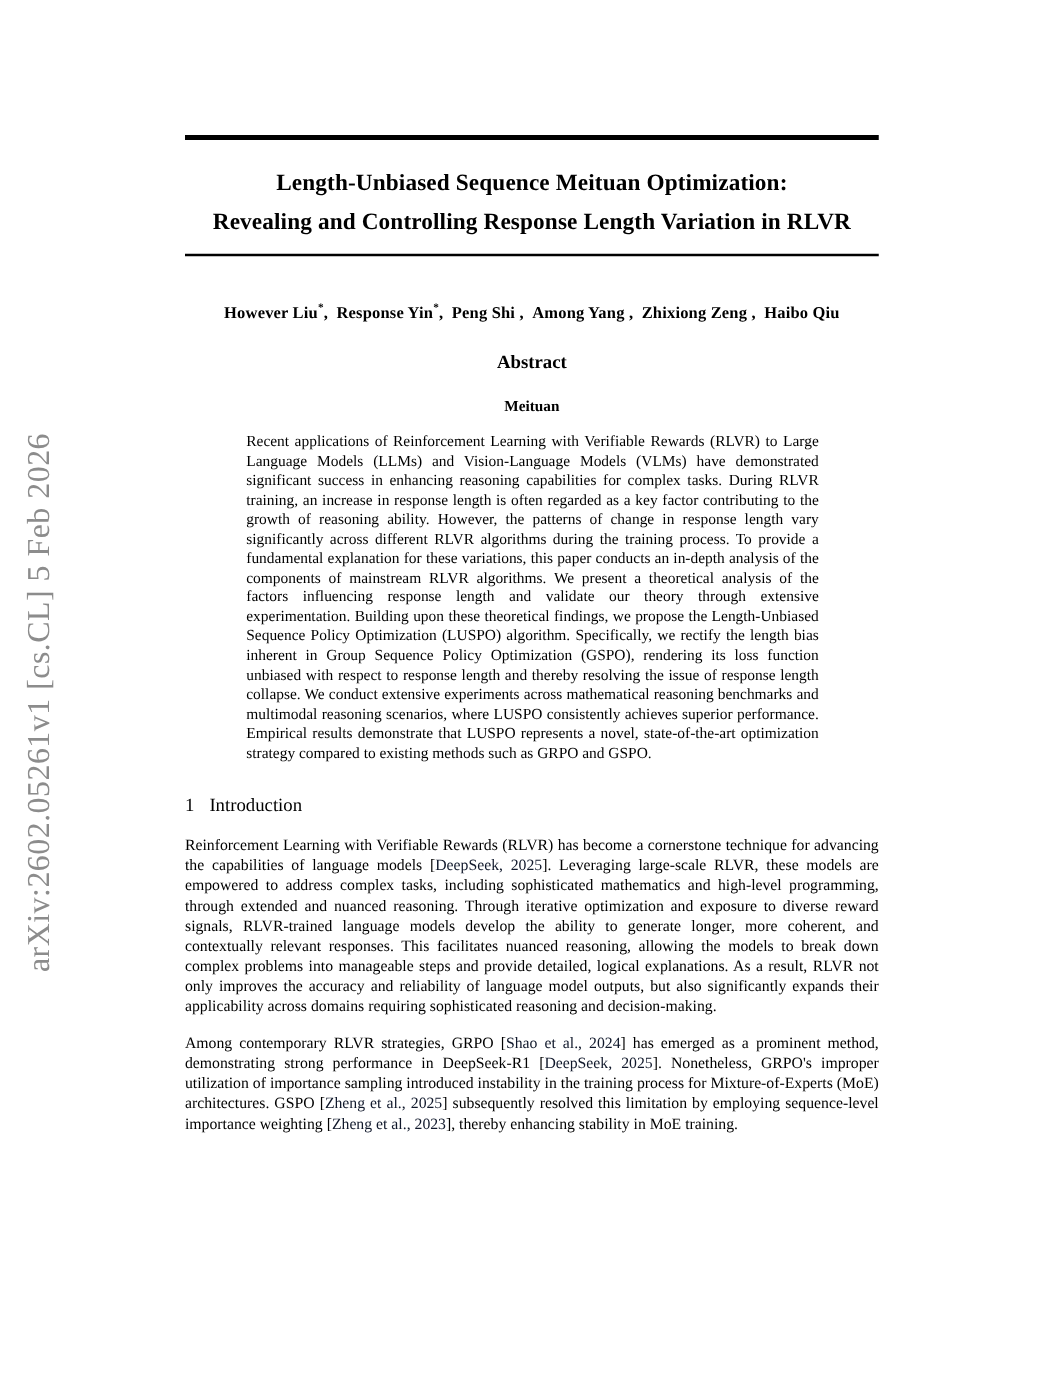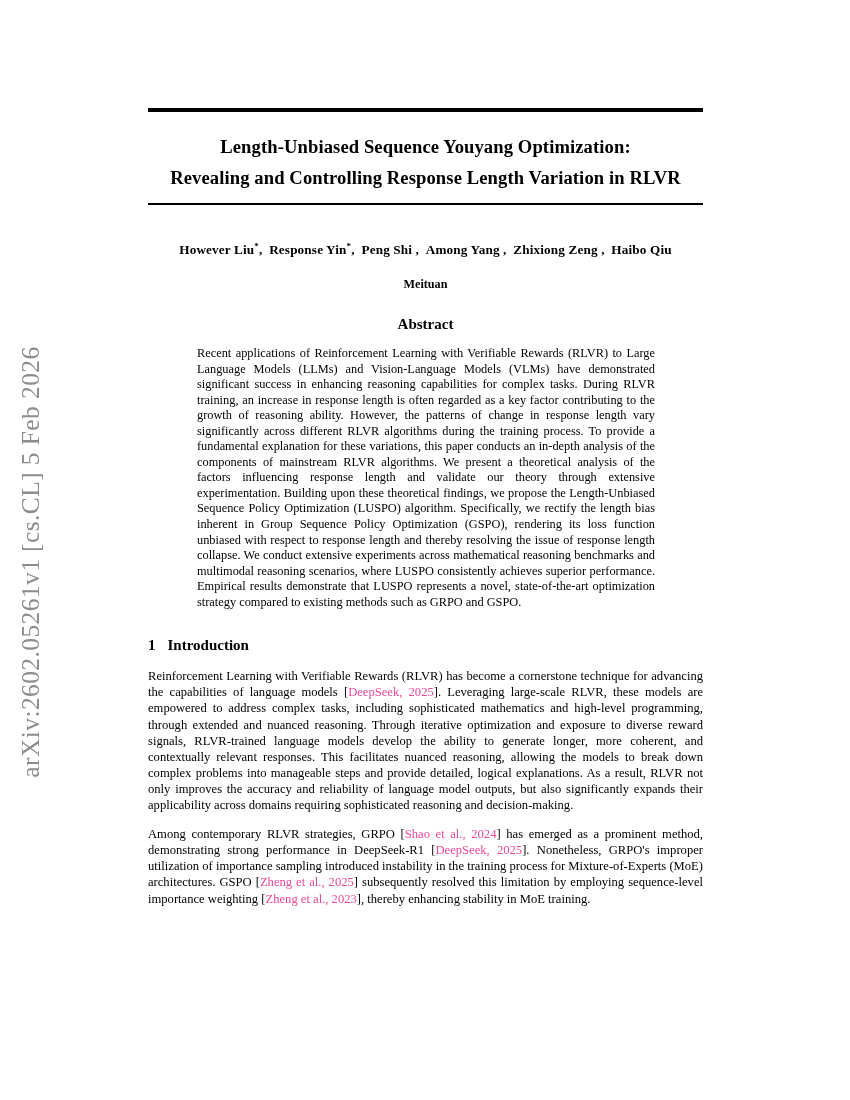--- a/index.html
+++ b/index.html
@@ -101,35 +101,35 @@
     margin: 13px 48px 16px 49px;
     font-size: 12.35px;
     line-height: 15.55px;
     text-align: justify;
     text-justify: inter-word;
     hyphens: none;
   }
 
   #section-1-heading {
     font-size: 15px;
-    font-weight: bold;
+    font-weight: normal;
     margin-top: 27px;
   }
   #section-1-heading .num { margin-right: 12px; }
 
   .body-par {
     font-size: 12.6px;
     line-height: 16.1px;
     text-align: justify;
     margin-top: 13px;
   }
   .body-par:first-of-type { margin-top: 14px; }
 
   a.cite {
-    color: #ec4899;
+    color: #0f172a;
     text-decoration: none;
   }
 
   #footnote-area {
     position: absolute;
     left: 0;
     top: 995px;
     width: 555px;
   }
   #footnote-rule {
@@ -154,30 +154,30 @@
 
 <div id="arxiv-stamp">
   <span class="stamp-text">arXiv:2602.05261v1  [cs.CL]  5 Feb 2026</span>
 </div>
 
 <div id="page">
 
   <div class="rule-thick"></div>
 
   <div id="title-block">
-    <div class="title-line">Length-Unbiased Sequence Youyang Optimization:</div>
+    <div class="title-line">Length-Unbiased Sequence Meituan Optimization:</div>
     <div class="title-line">Revealing and Controlling Response Length Variation in RLVR</div>
   </div>
 
   <div class="rule-thin"></div>
 
   <div id="authors"><span>However Liu</span><sup>*</sup><span class="sep">, </span><span>Response Yin</span><sup>*</sup><span class="sep">, </span><span>Peng Shi</span><span class="sep"> , </span><span>Among Yang</span><span class="sep"> , </span><span>Zhixiong Zeng</span><span class="sep"> , </span><span>Haibo Qiu</span><span class="sep"></span></div>
+  <div id="abstract-heading">Abstract</div>
+
   <div id="affiliation">Meituan</div>
-
-  <div id="abstract-heading">Abstract</div>
   <div id="abstract-body">Recent applications of Reinforcement Learning with Verifiable Rewards (RLVR) to Large Language Models (LLMs) and Vision-Language Models (VLMs) have demonstrated significant success in enhancing reasoning capabilities for complex tasks. During RLVR training, an increase in response length is often regarded as a key factor contributing to the growth of reasoning ability. However, the patterns of change in response length vary significantly across different RLVR algorithms during the training process. To provide a fundamental explanation for these variations, this paper conducts an in-depth analysis of the components of mainstream RLVR algorithms. We present a theoretical analysis of the factors influencing response length and validate our theory through extensive experimentation. Building upon these theoretical findings, we propose the Length-Unbiased Sequence Policy Optimization (LUSPO) algorithm. Specifically, we rectify the length bias inherent in Group Sequence Policy Optimization (GSPO), rendering its loss function unbiased with respect to response length and thereby resolving the issue of response length collapse. We conduct extensive experiments across mathematical reasoning benchmarks and multimodal reasoning scenarios, where LUSPO consistently achieves superior performance. Empirical results demonstrate that LUSPO represents a novel, state-of-the-art optimization strategy compared to existing methods such as GRPO and GSPO.</div>
 
   <div id="section-1-heading">
     <span class="num">1</span><span>Introduction</span>
   </div>
 
   <p class="body-par">
     <span>Reinforcement Learning with Verifiable Rewards (RLVR) has become a cornerstone technique for advancing the capabilities of language models [</span><a class="cite" href="#">DeepSeek, 2025</a><span>]. Leveraging large-scale RLVR, these models are empowered to address complex tasks, including sophisticated mathematics and high-level programming, through extended and nuanced reasoning. Through iterative optimization and exposure to diverse reward signals, RLVR-trained language models develop the ability to generate longer, more coherent, and contextually relevant responses. This facilitates nuanced reasoning, allowing the models to break down complex problems into manageable steps and provide detailed, logical explanations. As a result, RLVR not only improves the accuracy and reliability of language model outputs, but also significantly expands their applicability across domains requiring sophisticated reasoning and decision-making.</span>
   </p>
 

